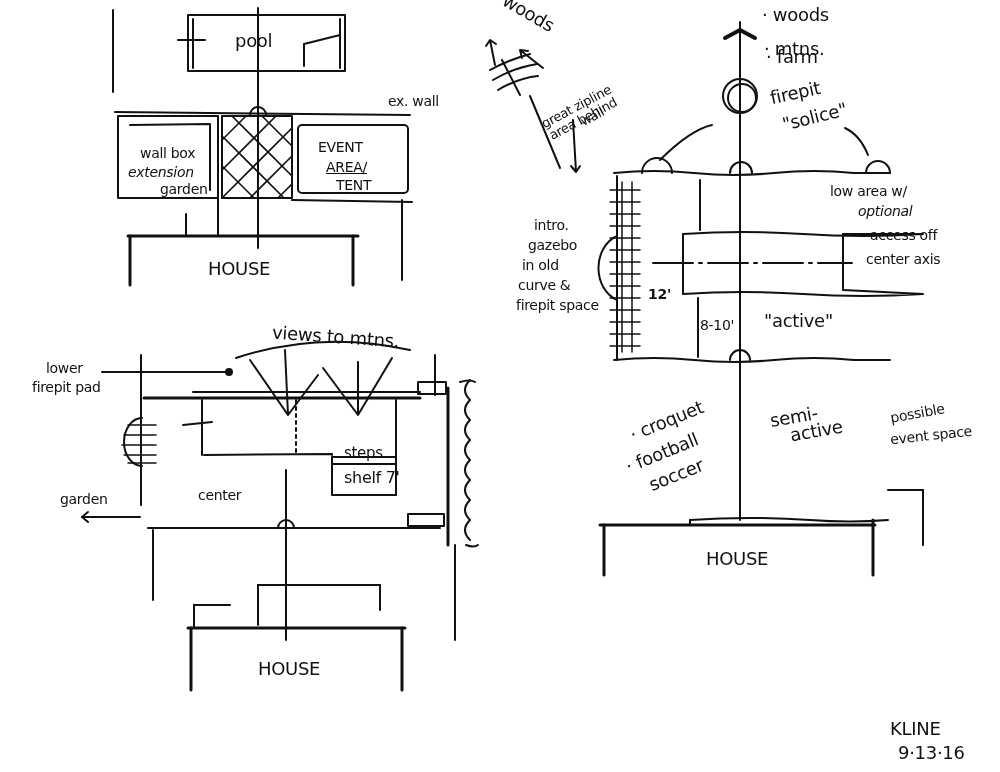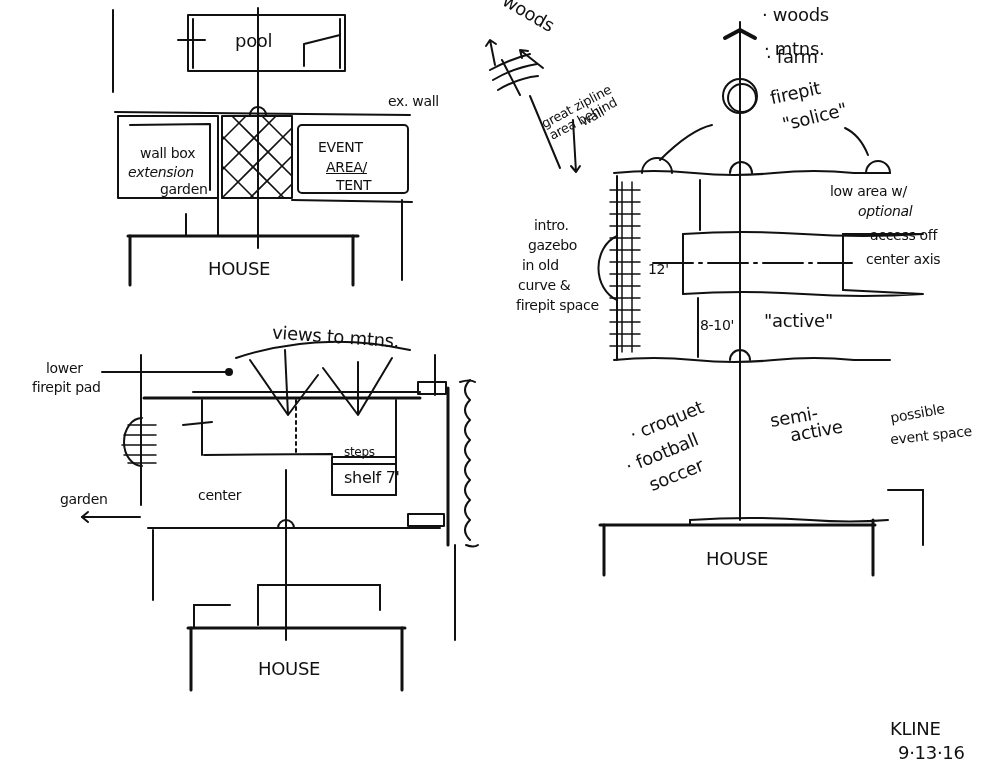--- a/index.html
+++ b/index.html
@@ -173,21 +173,21 @@
 <div class="lbl" style="left:128px;top:165px;font-style:italic;">extension</div>
 <div class="lbl" style="left:160px;top:182px;">garden</div>
 <div class="lbl" style="left:318px;top:140px;">EVENT</div>
 <div class="lbl" style="left:326px;top:160px;text-decoration:underline;">AREA/</div>
 <div class="lbl" style="left:336px;top:178px;">TENT</div>
 <div class="lbl big" style="left:208px;top:260px;">HOUSE</div>
 
 <div class="lbl big" style="left:272px;top:328px;transform:rotate(4deg);">views to mtns.</div>
 <div class="lbl" style="left:46px;top:361px;">lower</div>
 <div class="lbl" style="left:32px;top:380px;">firepit pad</div>
-<div class="lbl" style="left:344px;top:446px;font-size:12px;">steps</div>
+<div class="lbl" style="left:344px;top:446px;font-size:15px;">steps</div>
 <div class="lbl" style="left:344px;top:470px;font-size:16px;">shelf 7'</div>
 <div class="lbl" style="left:198px;top:488px;">center</div>
 <div class="lbl" style="left:60px;top:492px;">garden</div>
 <div class="lbl big" style="left:258px;top:660px;">HOUSE</div>
 
 <div class="lbl big" style="left:500px;top:4px;transform:rotate(30deg);">woods</div>
 <div class="lbl" style="left:538px;top:100px;transform:rotate(-28deg);font-size:13px;">great zipline</div>
 <div class="lbl" style="left:546px;top:112px;transform:rotate(-28deg);font-size:13px;">area behind</div>
 <div class="lbl" style="left:580px;top:110px;transform:rotate(-28deg);font-size:13px;">wall</div>
 <div class="lbl big" style="left:762px;top:6px;">· woods</div>
@@ -197,21 +197,21 @@
 <div class="lbl big" style="left:782px;top:108px;transform:rotate(-14deg);">"solice"</div>
 <div class="lbl" style="left:830px;top:184px;">low area w/</div>
 <div class="lbl" style="left:858px;top:204px;font-style:italic;">optional</div>
 <div class="lbl" style="left:870px;top:228px;">access off</div>
 <div class="lbl" style="left:866px;top:252px;">center axis</div>
 <div class="lbl" style="left:534px;top:218px;">intro.</div>
 <div class="lbl" style="left:528px;top:238px;">gazebo</div>
 <div class="lbl" style="left:522px;top:258px;">in old</div>
 <div class="lbl" style="left:518px;top:278px;">curve &amp;</div>
 <div class="lbl" style="left:516px;top:298px;">firepit space</div>
-<div class="lbl" style="left:648px;top:262px;">12'</div>
+<div class="lbl" style="left:648px;top:287px;font-weight:bold;">12'</div>
 <div class="lbl" style="left:700px;top:318px;">8-10'</div>
 <div class="lbl big" style="left:764px;top:312px;">"active"</div>
 <div class="lbl big" style="left:628px;top:412px;transform:rotate(-22deg);">· croquet</div>
 <div class="lbl big" style="left:624px;top:444px;transform:rotate(-22deg);">· football</div>
 <div class="lbl big" style="left:648px;top:466px;transform:rotate(-22deg);">soccer</div>
 <div class="lbl big" style="left:770px;top:408px;transform:rotate(-10deg);">semi-</div>
 <div class="lbl big" style="left:790px;top:422px;transform:rotate(-10deg);">active</div>
 <div class="lbl" style="left:890px;top:406px;transform:rotate(-10deg);">possible</div>
 <div class="lbl" style="left:890px;top:428px;transform:rotate(-6deg);">event space</div>
 <div class="lbl big" style="left:706px;top:550px;">HOUSE</div>

